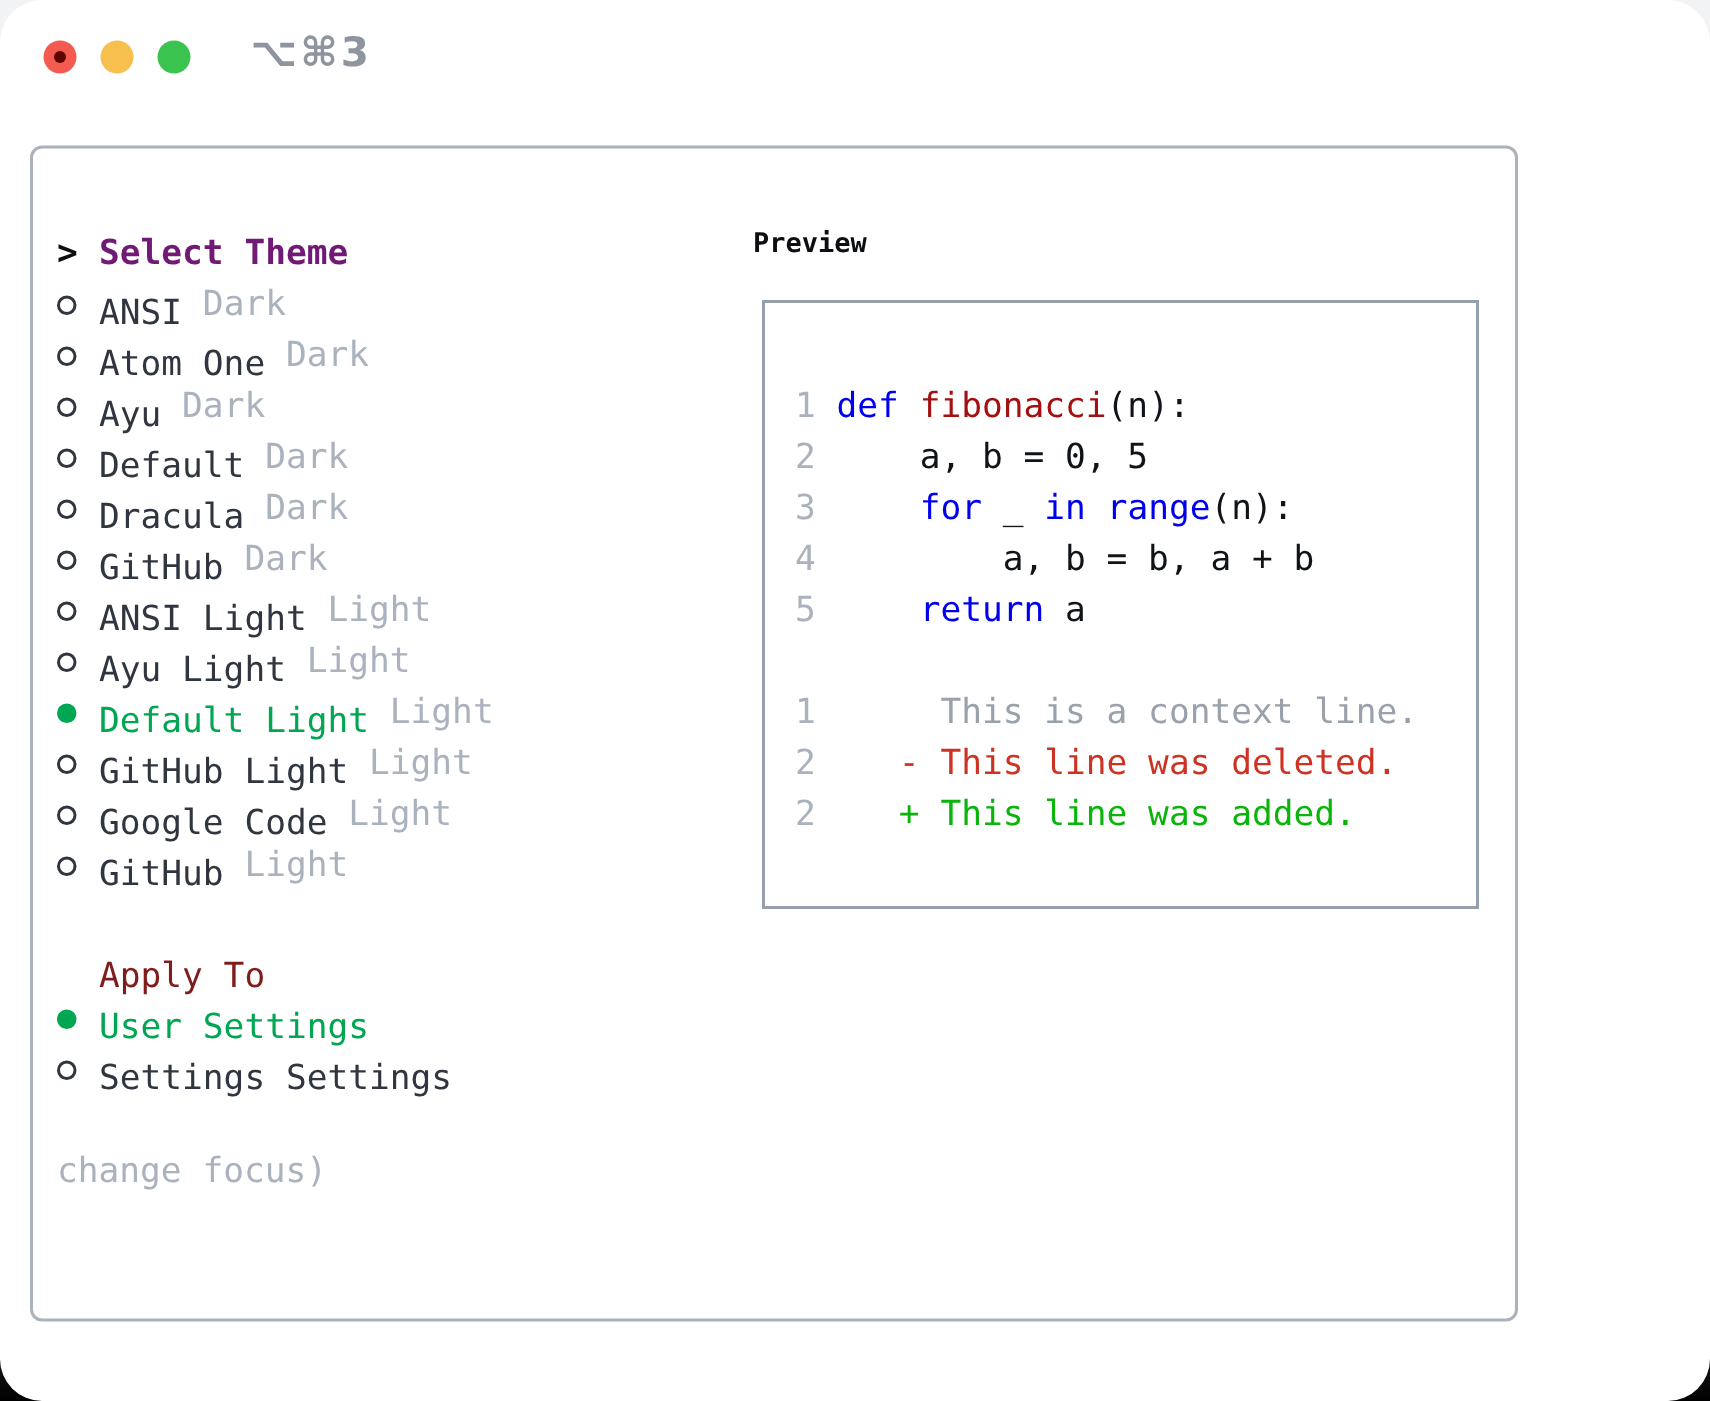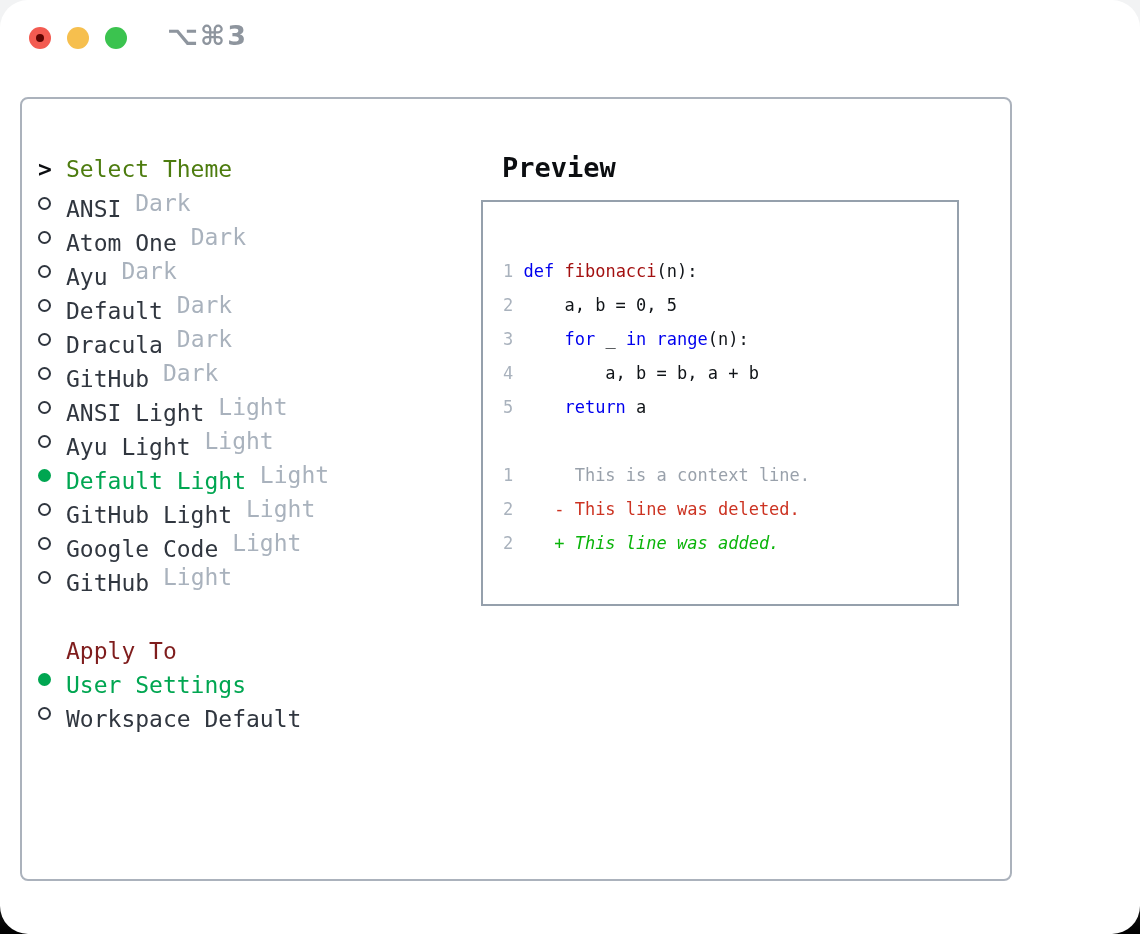--- a/index.html
+++ b/index.html
@@ -31,41 +31,41 @@
     position:absolute; left:20px; top:97px; width:992px; height:784px;
     border:2px solid var(--box-border); border-radius:8px; background:#fff;
   }
   
   .left-col { position:absolute; left:16px; top:53px; font-size:23px; }
   .row { height:34px; display:flex; align-items:center; white-space:pre; }
   .prefix { width:28px; display:inline-flex; align-items:center; flex:none; }
   .chevron { font-weight:700; color:#0c0e11; }
   .radio { width:13px; height:13px; border-radius:50%; border:2.5px solid var(--text-dark); }
   .radio.on { background:var(--accent-green); border-color:var(--accent-green); }
-  .hdr { font-weight:400; color:#4d7c0f; }
+  .hdr { font-weight:700; color:#701a75; }
   .item-label { color:var(--text-dark);margin-top:12px; }
   .item-label.sel { color:var(--accent-green); }
   .suffix { color:var(--muted); }
   .spacer { height:34px; }
   .help { color:var(--muted); }
   
-  .preview-hdr { position:absolute; left:480px; top:53px; font-size:27px; font-weight:700; color:#0c0e11; }
+  .preview-hdr { position:absolute; left:480px; top:53px; font-size:18px; font-weight:700; color:#0c0e11; }
   .preview-box {
-    position:absolute; left:459px; top:101px; width:478px; height:406px;
+    position:absolute; left:486px; top:101px; width:478px; height:406px;
     border:2px solid var(--preview-border); background:#fff;
-    padding:52px 0 0 20px; font-size:17px;
+    padding:52px 0 0 20px; font-size:23px;
   }
   .pline { height:34px; line-height:34px; white-space:pre; }
   .tok-linenum { color:var(--linenum); }
   .tok-plain { color:#101418; }
   .tok-keyword { color:var(--kw); }
   .tok-function { color:var(--fn); }
   .tok-context { color:var(--ctx); }
   .tok-deleted { color:var(--del); }
-  .tok-added { color:var(--add);font-style:italic; }
+  .tok-added { color:var(--add); }
 </style>
 </head>
 <body>
 
 <div class="window">
 
   <div class="titlebar">
     <span class="light close">
         <span class="dot"></span>
       </span>
@@ -95,23 +95,24 @@
           <div class="row"><span class="prefix"><span class="radio"></span></span><span class="item-label">Google Code</span><span class="suffix"> Light</span></div>
           <div class="row"><span class="prefix"><span class="radio"></span></span><span class="item-label">GitHub</span><span class="suffix"> Light</span></div>
         </div>
       <div class="spacer"></div>
       <div class="row">
         <span class="prefix"></span>
         <span class="item-label" style="color:#7f1d1d">Apply To</span>
       </div>
       <div id="apply-list">
           <div class="row"><span class="prefix"><span class="radio on"></span></span><span class="item-label sel">User Settings</span></div>
-          <div class="row"><span class="prefix"><span class="radio"></span></span><span class="item-label">Workspace Default</span></div>
+          <div class="row"><span class="prefix"><span class="radio"></span></span><span class="item-label">Settings Settings</span></div>
         </div>
       <div class="spacer"></div>
+      <div class="row help">change focus)</div>
     </div>
 
     <div class="preview-hdr">Preview</div>
     <div class="preview-box">
       <div id="preview-lines">
           <div class="pline"><span class="tok-linenum">1 </span><span class="tok-keyword">def</span><span class="tok-plain"> </span><span class="tok-function">fibonacci</span><span class="tok-plain">(n):</span></div>
           <div class="pline"><span class="tok-linenum">2 </span><span class="tok-plain">    a, b = 0, 5</span></div>
           <div class="pline"><span class="tok-linenum">3 </span><span class="tok-plain">    </span><span class="tok-keyword">for</span><span class="tok-plain"> _ </span><span class="tok-keyword">in</span><span class="tok-plain"> </span><span class="tok-keyword">range</span><span class="tok-plain">(n):</span></div>
           <div class="pline"><span class="tok-linenum">4 </span><span class="tok-plain">        a, b = b, a + b</span></div>
           <div class="pline"><span class="tok-linenum">5 </span><span class="tok-plain">    </span><span class="tok-keyword">return</span><span class="tok-plain"> a</span></div>

